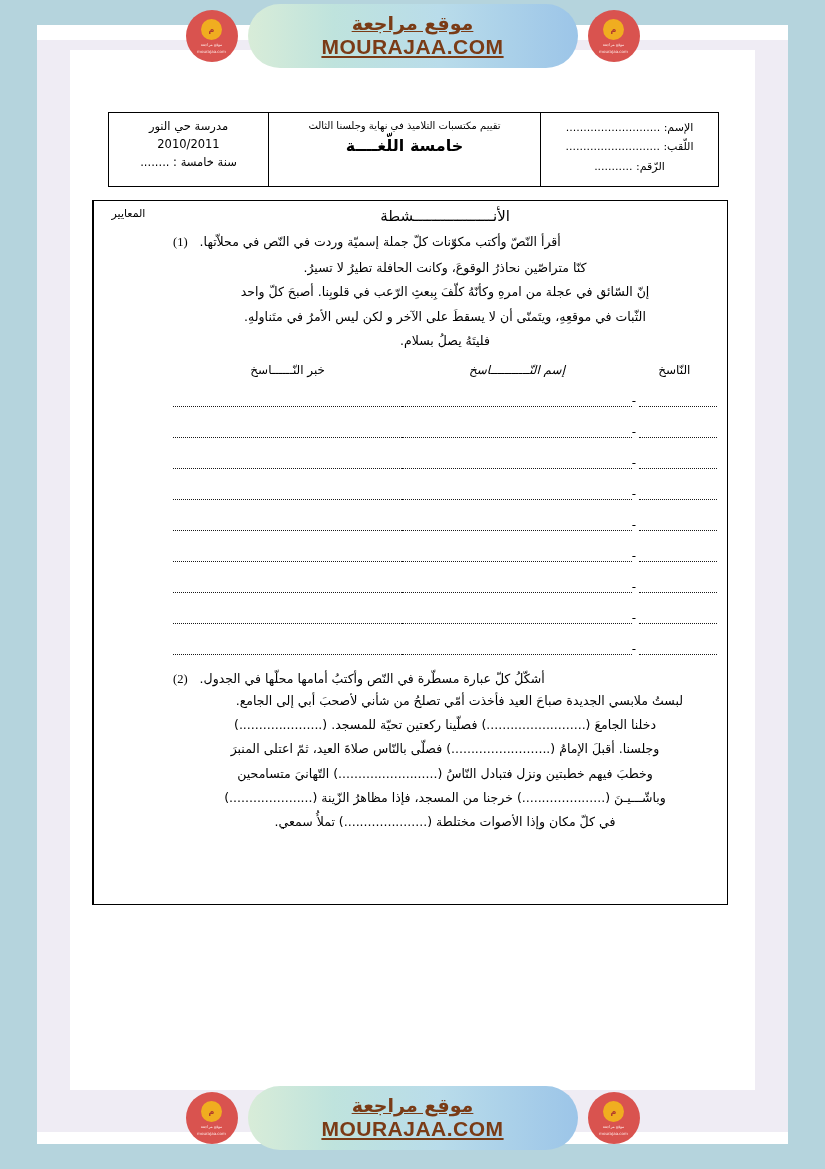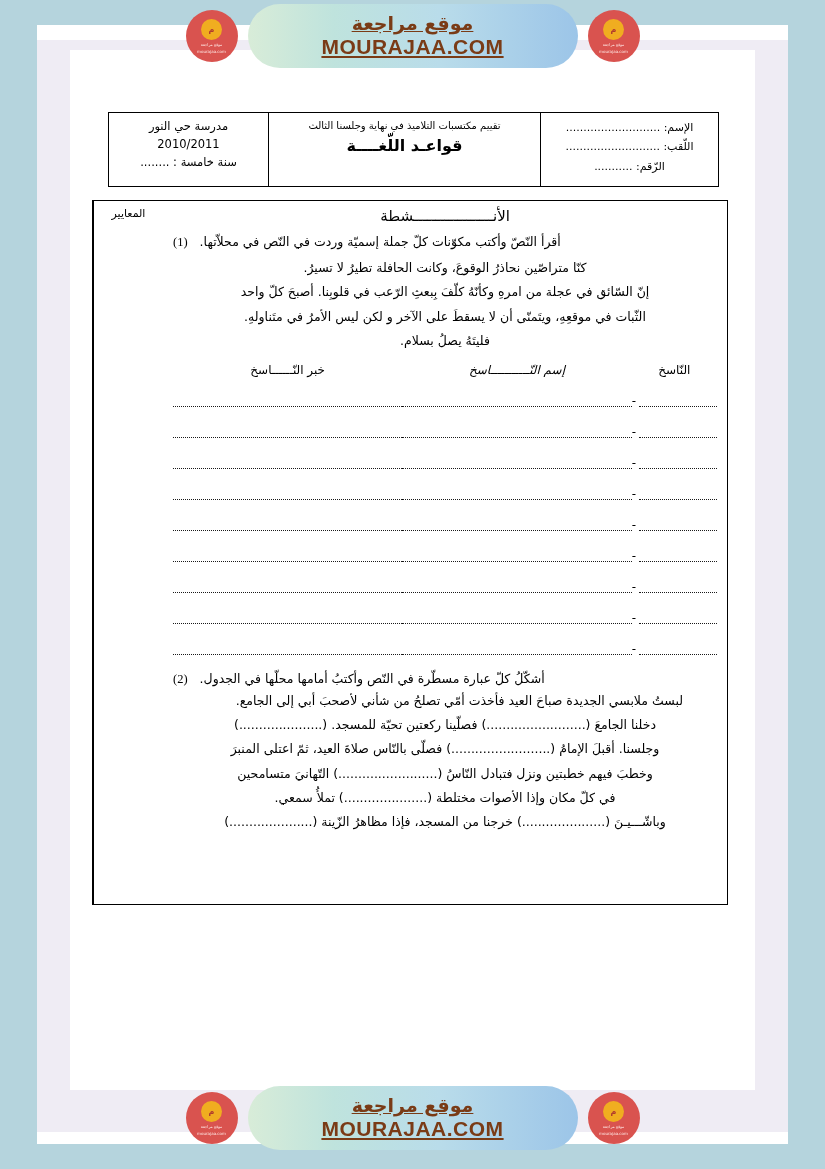--- a/index.html
+++ b/index.html
@@ -264,21 +264,21 @@
   <table class="id-table">
     <tbody>
         <tr>
       <td class="cell-student">
         <div class="student-line">الإسم: ...........................</div>
         <div class="student-line">اللّقب: ...........................</div>
         <div class="student-line">الرّقم: ...........</div>
       </td>
       <td class="cell-title">
         <div class="subject-sub">تقييم مكتسبات التلاميذ في نهاية وجلسنا الثالث</div>
-        <div class="subject-main">قواعـد اللّغــــة</div>
+        <div class="subject-main">خامسة اللّغــــة</div>
       </td>
       <td class="cell-school">
         <div class="school-line">مدرسة حي النور</div>
         <div class="school-line">2010/2011</div>
         <div class="school-line">سنة خامسة : ........</div>
       </td>
     </tr>
   </tbody>
     </table>
 
@@ -483,22 +483,22 @@
         <div class="ex-prompt">
           <span class="ex-num">(2)</span>
           <span>أشكّلُ كلّ عبارة مسطّرة في النّص وأكتبُ أمامها محلّها في الجدول.</span>
         </div>
 
         <div>
           <div class="ex-line r">لبستُ ملابسي الجديدة صباحَ العيد فأخذت أمّي تصلحُ من شأني لأصحبَ أبي إلى الجامع.</div>
           <div class="ex-line">دخلنا الجامعَ (.........................) فصلّينا ركعتين تحيّة للمسجد. (.....................)</div>
           <div class="ex-line">وجلسنا. أقبلَ الإمامُ (.........................) فصلّى بالنّاس صلاةَ العيد، ثمّ اعتلى المنبرَ</div>
           <div class="ex-line">وخطبَ فيهم خطبتين ونزل فتبادل النّاسُ (.........................) التّهانيَ متسامحين</div>
+          <div class="ex-line">وباشّـــيـنَ (.....................) خرجنا من المسجد، فإذا مظاهرُ الزّينة (.....................)</div>
           <div class="ex-line">في كلّ مكان وإذا الأصوات مختلطة (.....................) تملأُ سمعي.</div>
-          <div class="ex-line">وباشّـــيـنَ (.....................) خرجنا من المسجد، فإذا مظاهرُ الزّينة (.....................)</div>
         </div>
       </div>
 
       <div class="spacer-bottom"></div>
     </div>
   </div>
 </div>
 
 <div class="banner banner-top">
   <div class="banner-pill">

